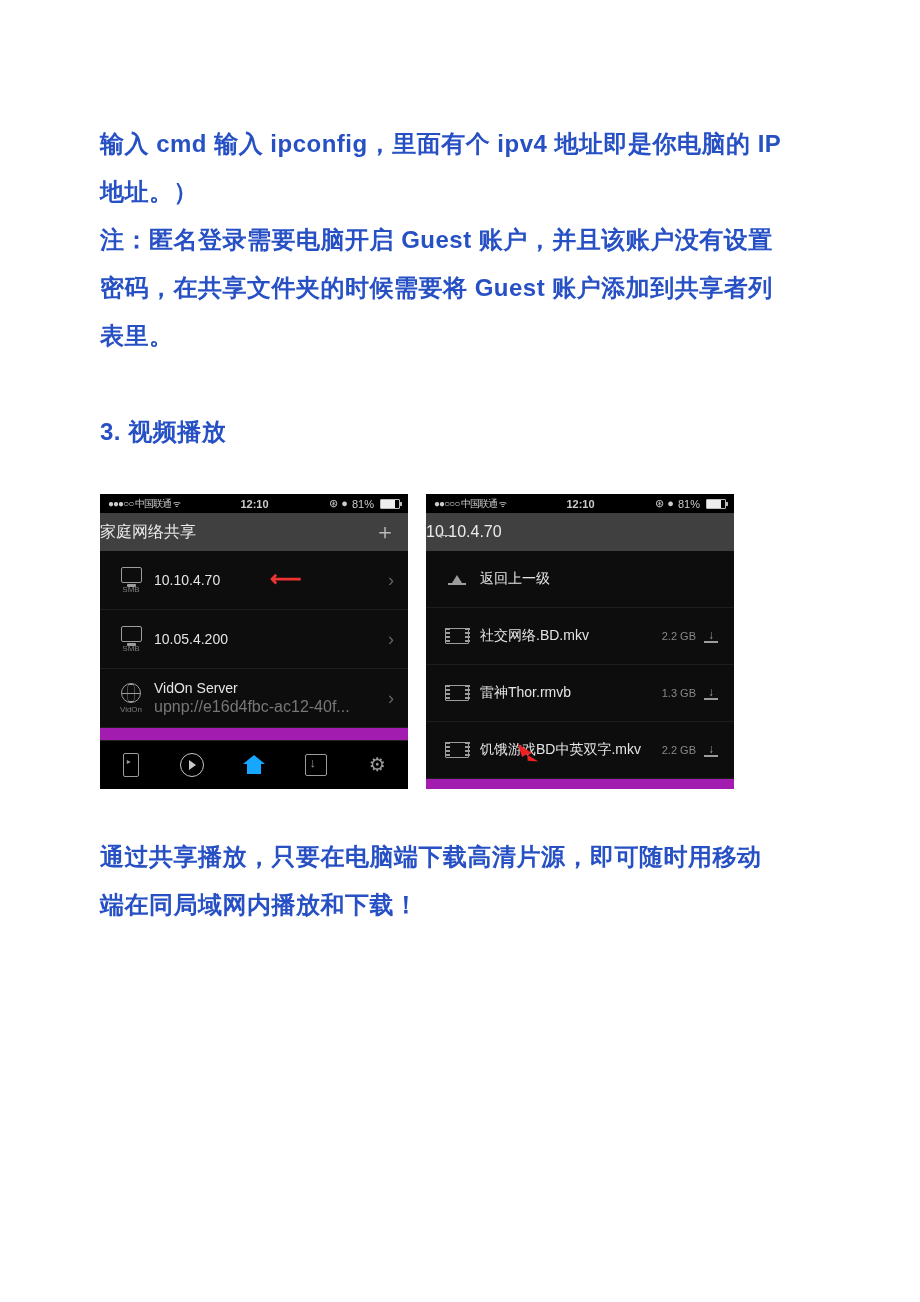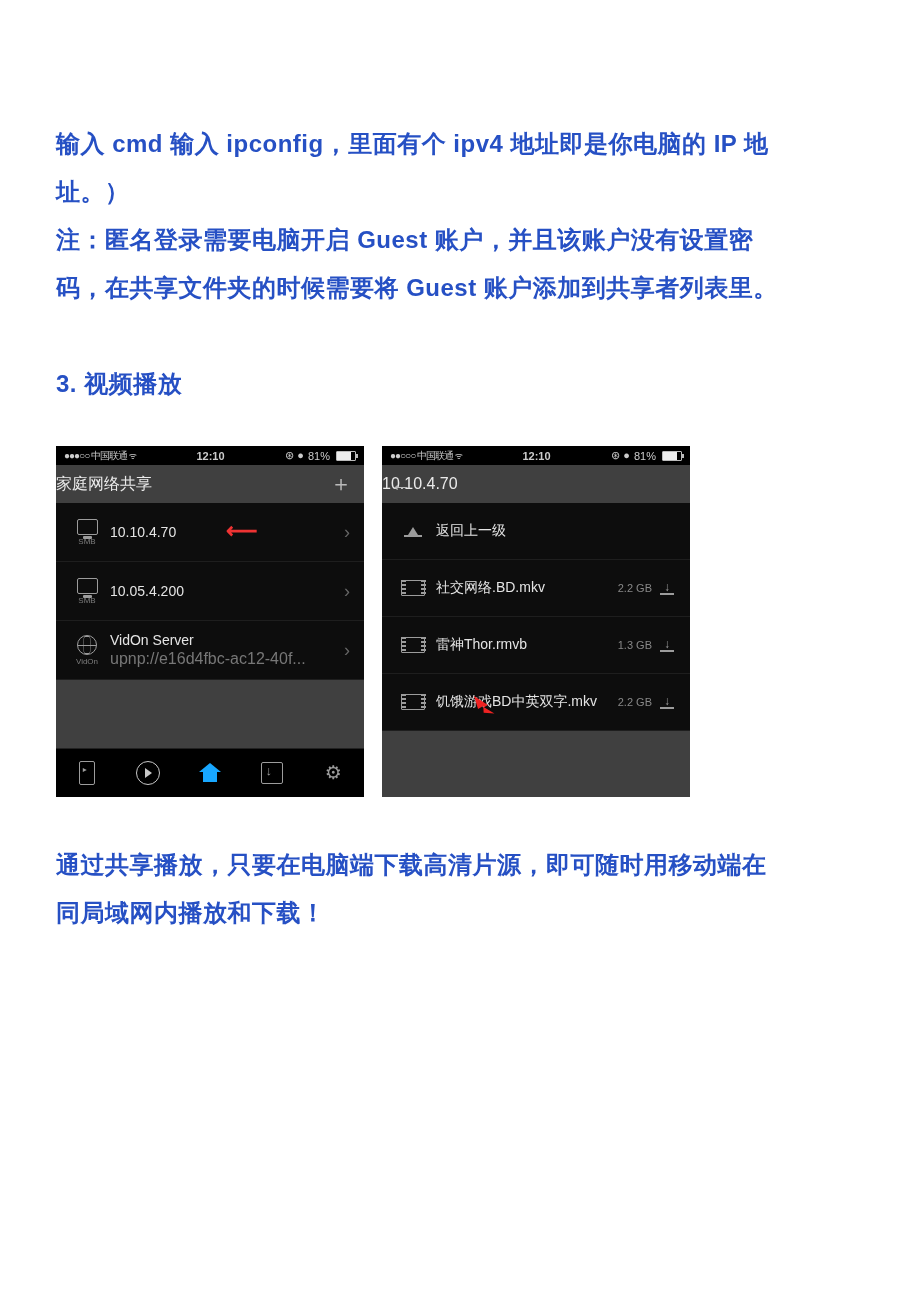--- a/index.html
+++ b/index.html
@@ -1,32 +1,32 @@
 <!DOCTYPE html>
 <html><head>
 <meta charset="utf-8">
 <style>
   html,body{margin:0;padding:0;background:#fff;font-family:"Microsoft YaHei","PingFang SC","Heiti SC",sans-serif;}
-  .page{width:920px;min-height:1302px;box-sizing:border-box;padding:120px 138px 60px 56px;}
+  .page{width:920px;min-height:1302px;box-sizing:border-box;padding:120px 138px 60px 100px;}
   .para{color:#2650c4;font-size:24px;font-weight:700;line-height:48px;letter-spacing:0.5px;}
   .gap{height:48px;}
   .shots{display:flex;gap:18px;margin:38px 0 44px 0;}
-  .phone{width:308px;height:351px;background:#000;color:#d8d8d8;font-size:13px;display:flex;flex-direction:column;overflow:hidden;}
+  .phone{width:308px;height:295px;background:#000;color:#d8d8d8;font-size:13px;display:flex;flex-direction:column;overflow:hidden;}
   .status{height:19px;display:flex;align-items:center;justify-content:space-between;padding:0 8px;font-size:11px;color:#ccc;}
   .status .dots{letter-spacing:-1px;font-size:10px;}
   .status .mid{flex:1;text-align:center;font-weight:600;}
   .status .right{display:flex;align-items:center;gap:4px;}
   .batt{display:inline-block;width:18px;height:8px;border:1px solid #bbb;border-radius:1px;position:relative;margin-left:2px;}
   .batt::after{content:"";position:absolute;right:-3px;top:2px;width:2px;height:4px;background:#bbb;}
   .batt i{display:block;height:100%;width:80%;background:#eee;}
   .nav{height:38px;background:#404040;display:flex;align-items:center;justify-content:flex-start;position:relative;font-size:16px;color:#eaeaea;}
   .nav .left-btn,.nav .right-btn{position:absolute;top:0;height:100%;width:38px;display:flex;align-items:center;justify-content:center;font-size:22px;color:#bbb;font-weight:300;}
   .nav .left-btn{left:0;}
   .nav .right-btn{right:4px;}
-  .list{flex:1;background:#404040;}
+  .list{flex:1;background:#a21caf;}
   .row{display:flex;align-items:center;padding:0 14px;height:58px;border-bottom:1px solid #1e1e1e;background:#0d0d0d;position:relative;}
   .row.short{height:56px;}
   .iconbox{width:34px;display:flex;flex-direction:column;align-items:center;gap:2px;color:#888;}
   .ic-mon{width:19px;height:14px;border:1.5px solid #9c9c9c;border-radius:2px;position:relative;}
   .ic-mon::after{content:"";position:absolute;left:5px;right:5px;bottom:-5px;height:3px;background:#9c9c9c;border-radius:1px;}
   .ic-label{font-size:8px;color:#7d7d7d;}
   .ic-globe{width:18px;height:18px;border:1.5px solid #9c9c9c;border-radius:50%;position:relative;display:flex;align-items:center;justify-content:center;}
   .ic-globe::before{content:"";position:absolute;inset:0;border:1px solid #9c9c9c;border-radius:50%/100%;transform:scaleX(0.45);}
   .ic-globe::after{content:"";position:absolute;left:0;right:0;top:50%;height:1px;background:#9c9c9c;}
   .ic-up{width:0;height:0;border-left:5px solid transparent;border-right:5px solid transparent;border-bottom:8px solid #9c9c9c;position:relative;}

